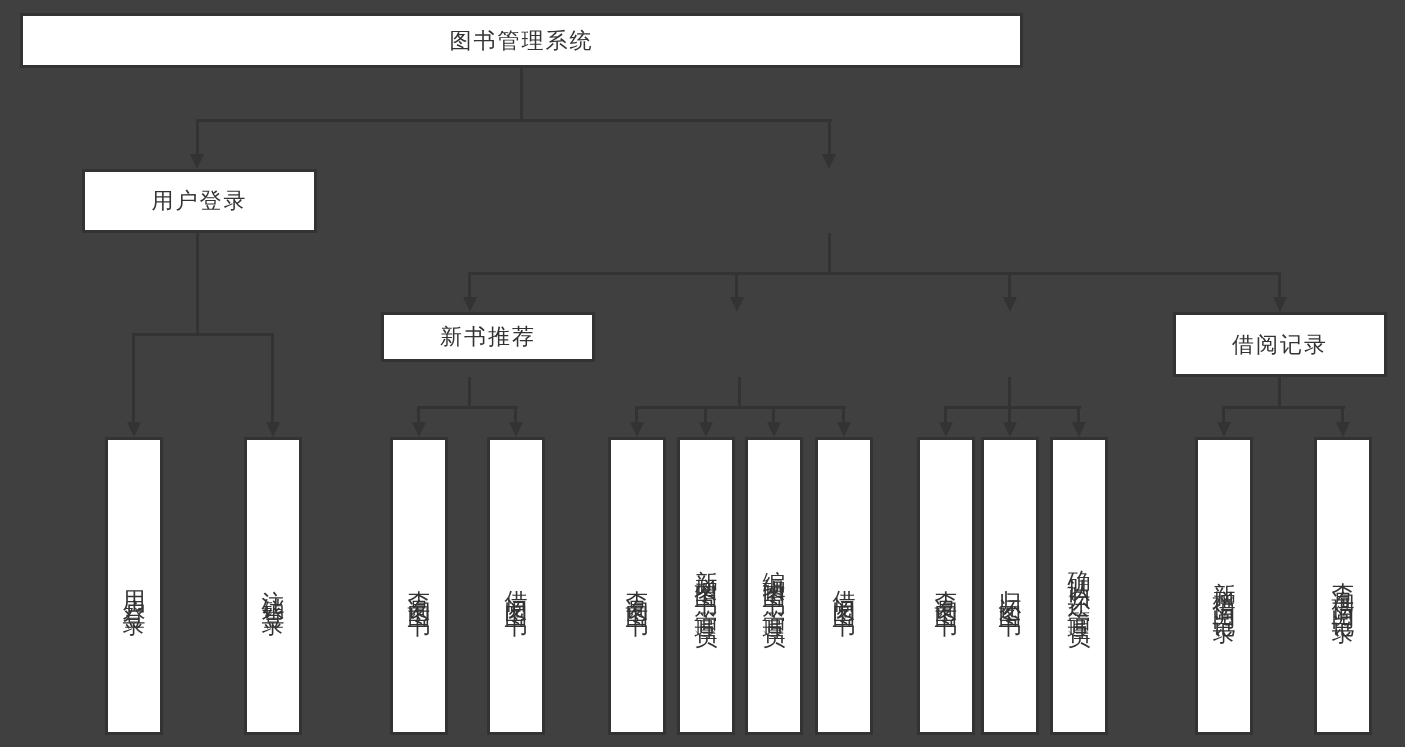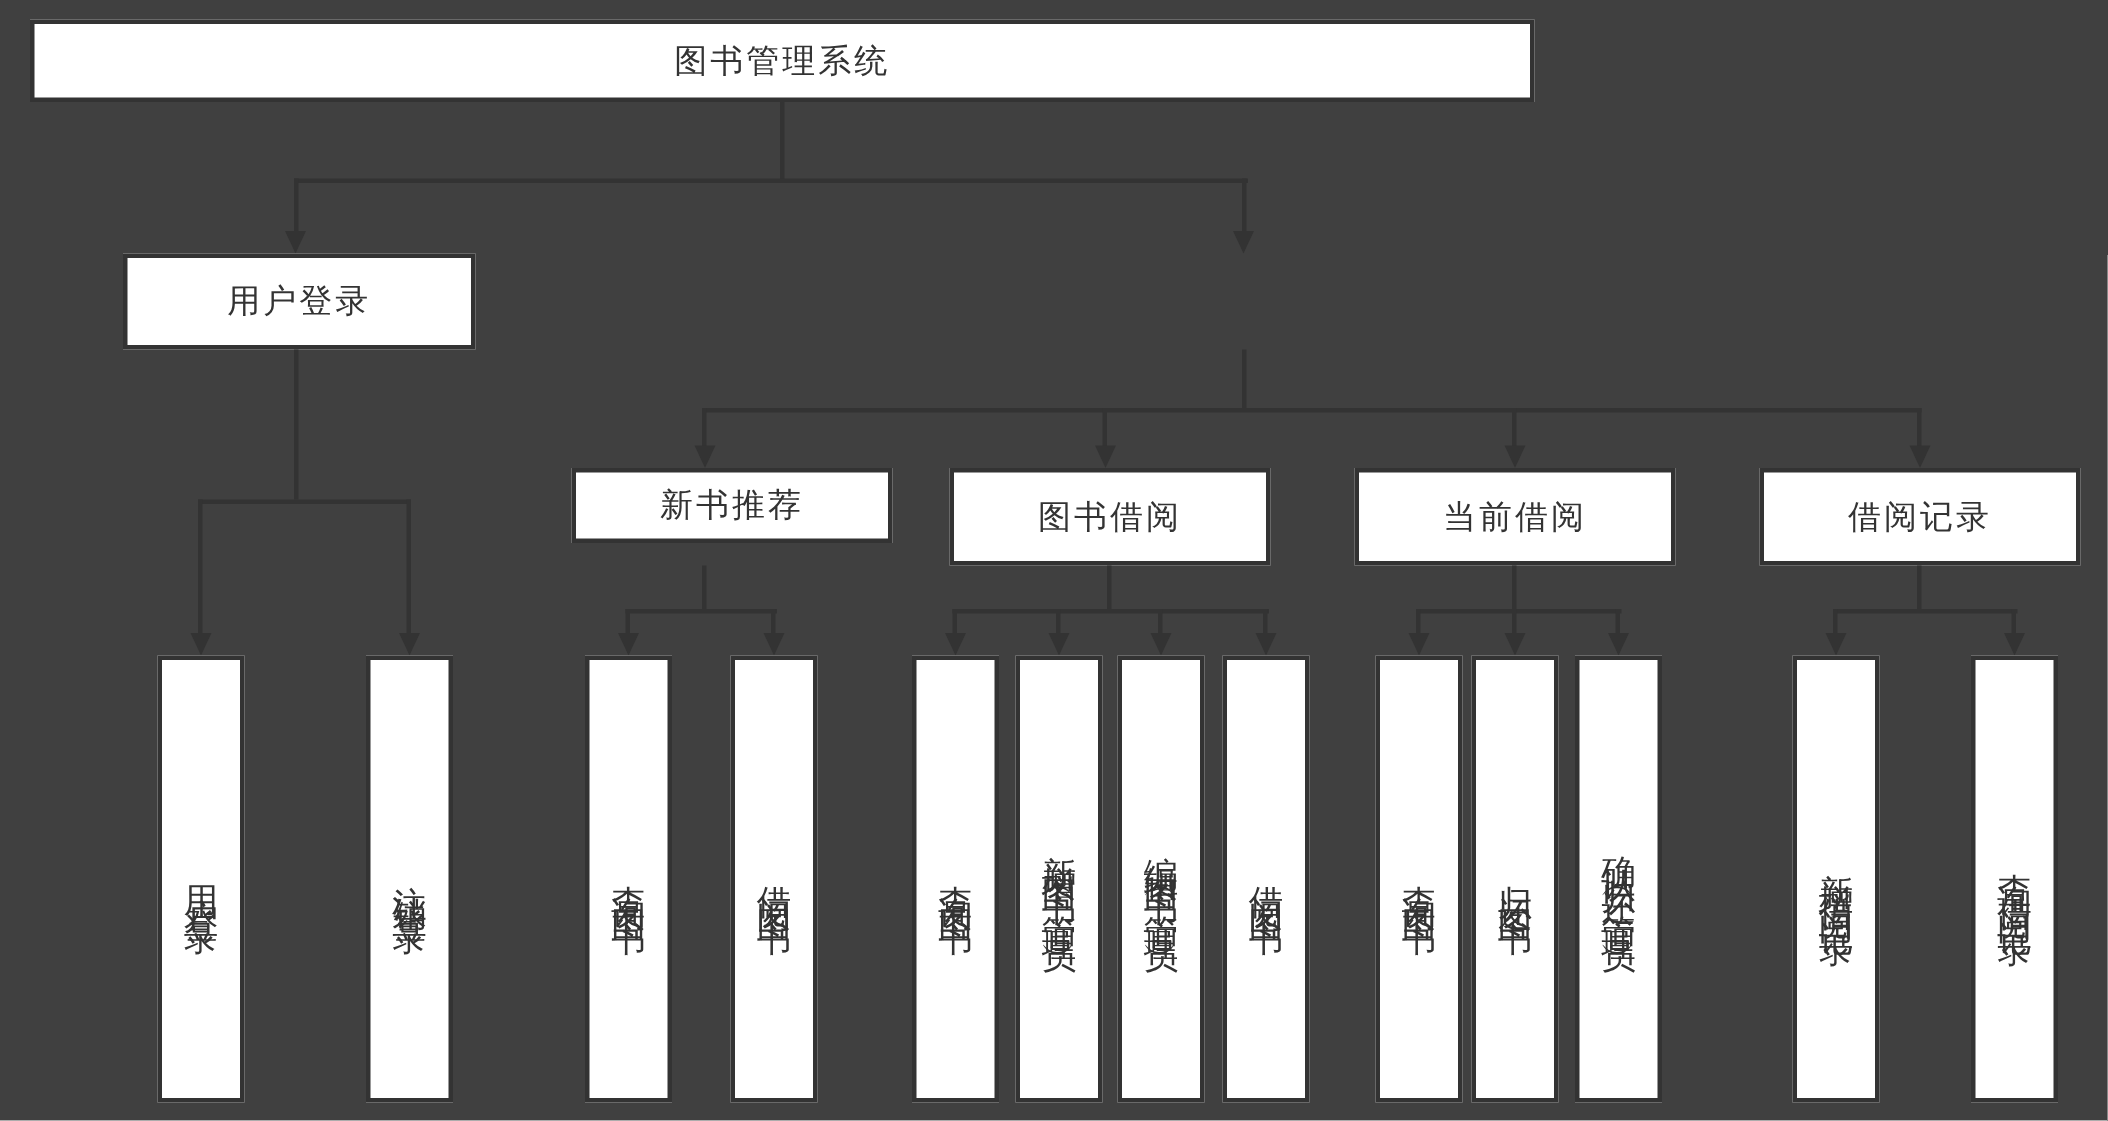--- a/index.html
+++ b/index.html
@@ -82,26 +82,20 @@
   <div class="vline" style="left:735px;top:272px;height:26px;"></div>
   <div class="arrow" style="left:730px;top:297px;"></div>
   <div class="vline" style="left:1008px;top:272px;height:26px;"></div>
   <div class="arrow" style="left:1003px;top:297px;"></div>
   <div class="vline" style="left:1278px;top:272px;height:26px;"></div>
   <div class="arrow" style="left:1273px;top:297px;"></div>
 
   <div class="node" style="left:363px;top:312px;width:214px;height:50px;margin-left:18px;">
     <span class="h-label">新书推荐</span>
   </div>
-  <div class="node" style="left:633px;top:312px;width:214px;height:65px;">
-    <span class="h-label">图书借阅</span>
-  </div>
-  <div class="node" style="left:903px;top:312px;width:214px;height:65px;">
-    <span class="h-label">当前借阅</span>
-  </div>
   <div class="node" style="left:1173px;top:312px;width:214px;height:65px;">
     <span class="h-label">借阅记录</span>
   </div>
 
   <div class="vline" style="left:468px;top:377px;height:30px;"></div>
   <div class="hline" style="left:417px;top:406px;width:101px;"></div>
   <div class="vline" style="left:417px;top:406px;height:17px;"></div>
   <div class="arrow" style="left:412px;top:422px;"></div>
   <div class="vline" style="left:514px;top:406px;height:17px;"></div>
   <div class="arrow" style="left:509px;top:422px;"></div>

